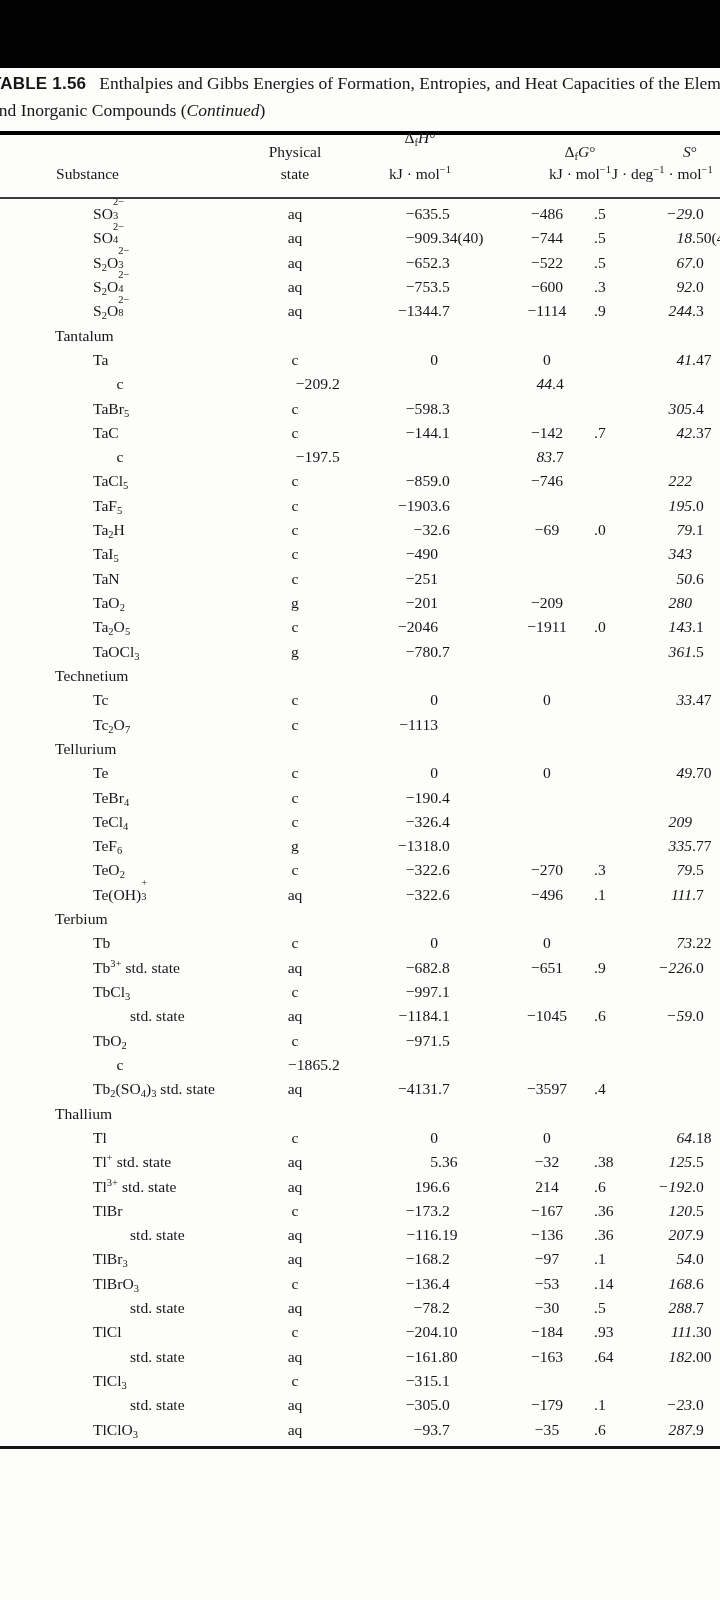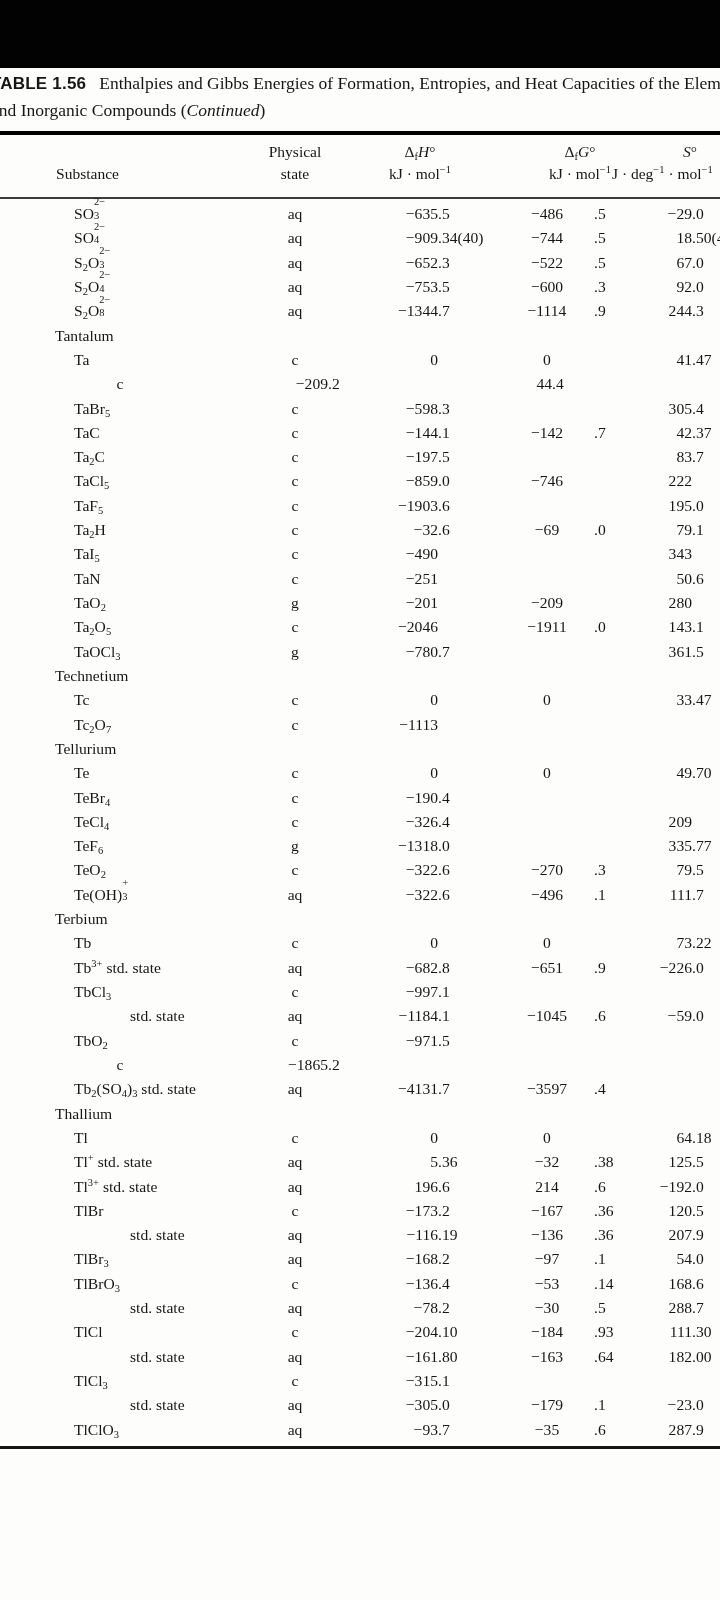--- a/index.html
+++ b/index.html
@@ -13,25 +13,25 @@
   .rule-thick{position:absolute;top:131px;left:0;width:720px;height:3.5px;background:#000;}
   .rule-thin{position:absolute;top:197px;left:0;width:720px;height:1.5px;background:#3c3c3c;}
   .rule-bottom{position:absolute;top:1446px;left:0;width:720px;height:2.5px;background:#141414;}
   .hdr{position:absolute;font-size:15.5px;line-height:21px;white-space:nowrap;}
   .hdr.center{text-align:center;}
   .tbody{position:absolute;top:202px;left:0;width:770px;}
   .row{display:grid;grid-template-columns:240px 110px 150px 140px 130px;height:24.32px;
        line-height:24.32px;font-size:15.6px;}
   .c{white-space:nowrap;overflow:visible;}
   .f-sec{padding-left:55px;}
-  .f-row{padding-left:74px;}
+  .f-row{padding-left:93px;}
   .f-sub{padding-left:130px;}
   .st{text-align:center;}
   .ip{display:inline-block;text-align:right;white-space:pre;}
-  .c3 .ip{width:88px;} .c4 .ip{width:94px;text-align:center;} .c5 .ip{width:52px;}
+  .c3 .ip{width:88px;} .c4 .ip{width:94px;text-align:center;} .c5 .ip{width:52px;font-style:italic;}
   sub{font-size:10.5px;vertical-align:-3px;line-height:0;}
   sup{font-size:10.5px;vertical-align:6px;line-height:0;}
   .ss{display:inline-block;position:relative;width:11px;height:1em;vertical-align:baseline;}
   .ss .s-sub{position:absolute;left:0;bottom:-2px;font-size:10.5px;line-height:10px;}
   .ss .s-sup{position:absolute;left:0;top:-6px;font-size:10.5px;line-height:10px;white-space:nowrap;}
 </style>
 </head>
 <body>
 
 <div class="screen">
@@ -40,21 +40,21 @@
 
   <div class="title1"><span class="tlabel">TABLE 1.56</span><span>Enthalpies and Gibbs Energies of Formation, Entropies, and Heat Capacities of the Elements</span></div>
 
   <div class="title2"><span>and Inorganic Compounds (</span><i>Continued</i><span>)</span></div>
 
   <div class="rule-thick"></div>
 
   <div class="hdr center" style="left:45px;width:85px;top:163px">Substance</div>
   <div class="hdr center" style="left:240px;width:110px;top:141px">Physical</div>
   <div class="hdr center" style="left:240px;width:110px;top:163px">state</div>
-  <div class="hdr center" style="left:350px;width:140px;top:141px">Δ<sub>f</sub><i>H</i>°</div>
+  <div class="hdr center" style="left:350px;width:140px;top:127px">Δ<sub>f</sub><i>H</i>°</div>
   <div class="hdr center" style="left:350px;width:140px;top:163px">kJ · mol<sup>−1</sup></div>
   <div class="hdr center" style="left:510px;width:140px;top:141px">Δ<sub>f</sub><i>G</i>°</div>
   <div class="hdr center" style="left:510px;width:140px;top:163px">kJ · mol<sup>−1</sup></div>
   <div class="hdr center" style="left:640px;width:100px;top:141px"><i>S</i>°</div>
   <div class="hdr" style="left:612px;top:163px">J · deg<sup>−1</sup> · mol<sup>−1</sup></div>
 
   <div class="rule-thin"></div>
 
   <div class="tbody">
       <div class="row">
@@ -120,21 +120,20 @@
         <div class="c num c5"><span class="ip">305</span><span class="fp">.4</span></div>
       </div>
       <div class="row">
         <div class="c c1 f-row">TaC</div>
         <div class="c c2 st">c</div>
         <div class="c num c3"><span class="ip">−144</span><span class="fp">.1</span></div>
         <div class="c num c4"><span class="ip">−142</span><span class="fp">.7</span></div>
         <div class="c num c5"><span class="ip">42</span><span class="fp">.37</span></div>
       </div>
       <div class="row">
-        <div class="c c1 f-row">Ta<sub>2</sub>C</div>
         <div class="c c2 st">c</div>
         <div class="c num c3"><span class="ip">−197</span><span class="fp">.5</span></div>
         <div class="c num c4"><span class="ip"></span><span class="fp"></span></div>
         <div class="c num c5"><span class="ip">83</span><span class="fp">.7</span></div>
       </div>
       <div class="row">
         <div class="c c1 f-row">TaCl<sub>5</sub></div>
         <div class="c c2 st">c</div>
         <div class="c num c3"><span class="ip">−859</span><span class="fp">.0</span></div>
         <div class="c num c4"><span class="ip">−746</span><span class="fp"></span></div>

